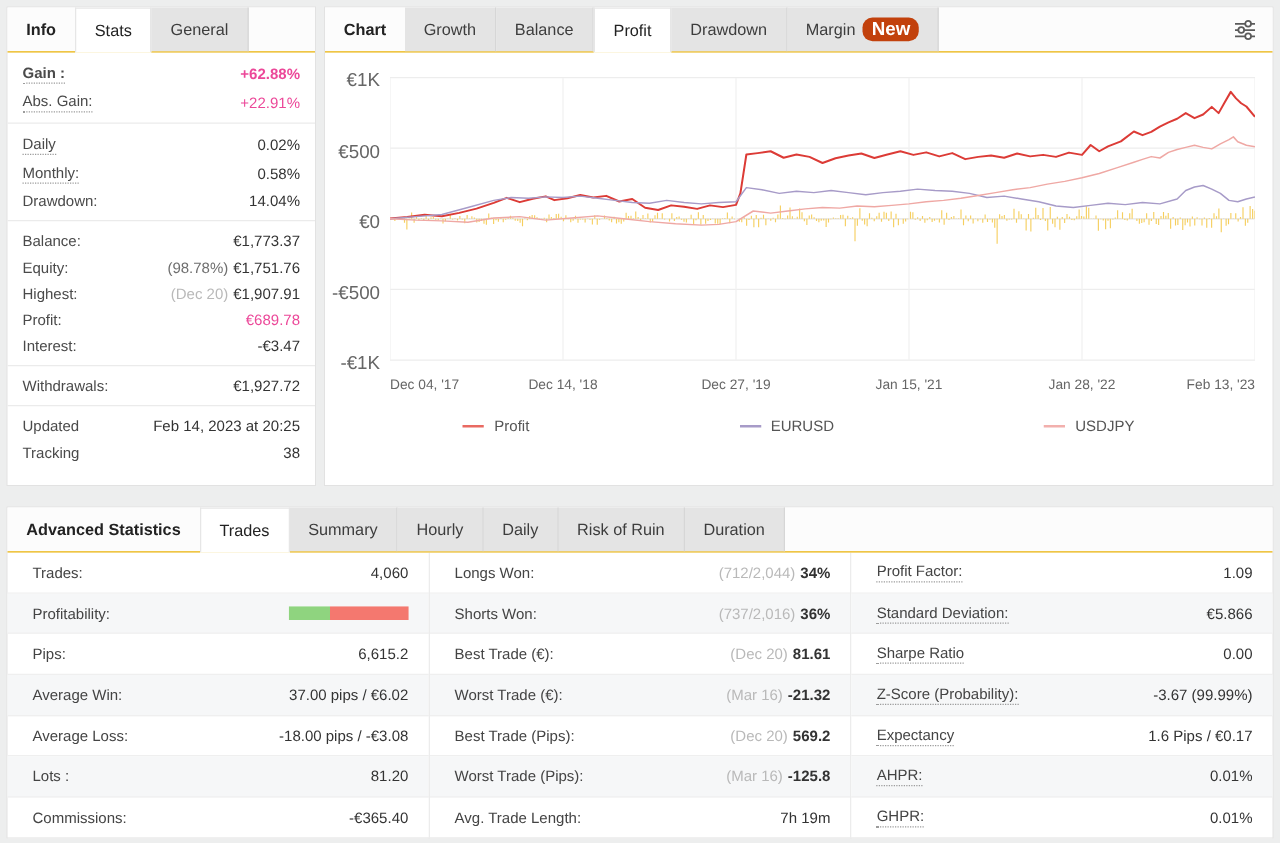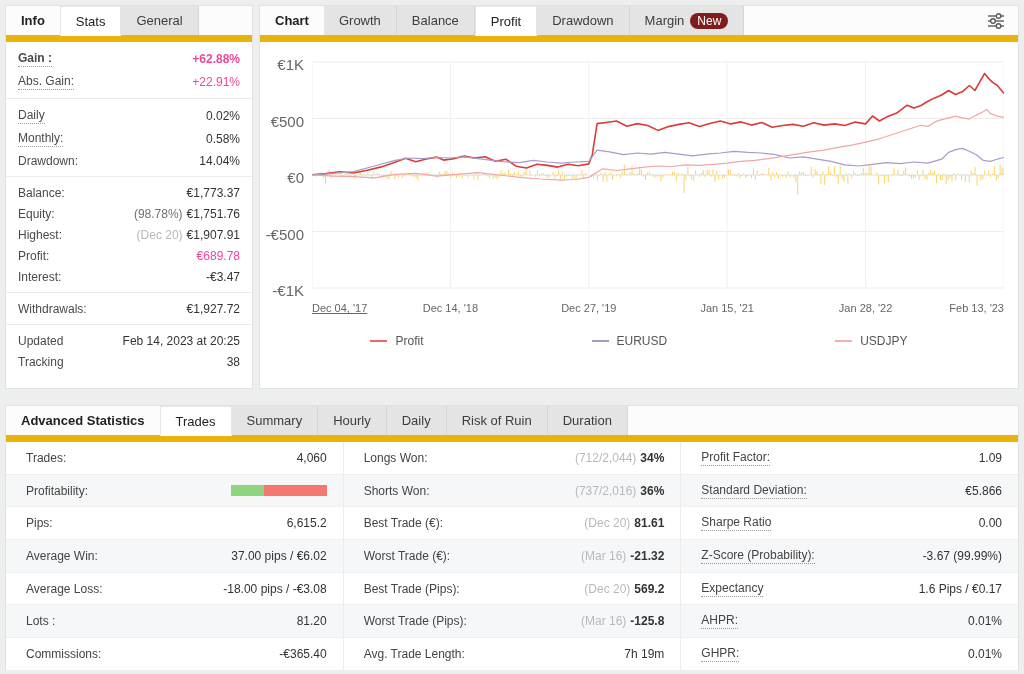--- a/index.html
+++ b/index.html
@@ -11,28 +11,28 @@
     overflow:hidden;
   }
   .top-row { display:flex; gap:6px; padding:5px 5px 0 5px; height:389px; }
   .panel { background:#fff; border:1px solid #e2e2e2; }
   .info-panel { width:248px; display:flex; flex-direction:column; }
   .chart-panel { flex:1; display:flex; flex-direction:column; }
   .stats-panel { margin:16px 5px 0 5px; height:266px; }
 
   
   .tabbar { display:flex; align-items:stretch; height:36px; background:#fcfcfc;
-            border-bottom:7px solid #eab308; position:relative; }
+            border-bottom:1px solid #eab308; position:relative; }
   .tab-title { display:flex; align-items:center; padding:0 15px; font-weight:bold;
                font-size:13px; color:#222; }
   .tab { display:flex; align-items:center; gap:6px; padding:0 15px; font-size:13px;
          color:#3d3d3d; background:#e4e4e4; border-right:1px solid #d6d6d6; cursor:pointer; }
   .tab.active { background:#fff; border:1px solid #e6e6e6; border-bottom:1px solid #fff;
                 margin-bottom:-1px; color:#222; }
-  .badge { background:#7f1d1d; color:#fff; font-size:12px; font-weight:normal;
+  .badge { background:#c2410c; color:#fff; font-size:15px; font-weight:bold;
            padding:2px 7px; border-radius:8px; line-height:1; }
   .tabbar-spacer { flex:1; }
   .icon-btn { display:flex; align-items:center; padding:0 12px; cursor:pointer; }
 
   
   .ip-section { padding:5px 0; }
   .ip-section + .ip-section { border-top:1px solid #ebebeb; }
   .ip-row { display:flex; justify-content:space-between; align-items:center;
             padding:3.5px 12px; font-size:12px; }
   .ip-label { color:#4a4a4a; }
@@ -45,29 +45,29 @@
 
   
   .chart-body { flex:1; padding-top:10px; position:relative; }
   .plot-wrap { position:relative; margin:0 14px 0 52px; height:246px; }
   .plot-wrap svg { display:block; width:100%; height:246px; }
   .y-label { position:absolute; right:100%; padding-right:8px; font-size:15px;
              color:#666; white-space:nowrap; }
   .x-labels { position:relative; margin:4px 14px 0 52px; height:16px; }
   .x-label { position:absolute; top:0; font-size:11px; color:#666; white-space:nowrap;
              transform:translateX(-50%); }
-  .x-label.first { transform:none;text-decoration:underline; }
+  .x-label.first { transform:none; }
   .x-label.last  { transform:translateX(-100%); }
   .legend { display:flex; justify-content:center; column-gap:168px; margin-top:16px; }
   .legend-item { display:flex; align-items:center; gap:8px; font-size:12px;
                  color:#555; cursor:pointer; }
   .legend-swatch { width:17px; height:0; border-top-width:2px; border-top-style:solid; }
 
   
-  .stats-cols { display:flex; height:229px; }
+  .stats-cols { display:flex; height:229px;justify-content:flex-end; }
   .stats-col { flex:1; display:flex; flex-direction:column; }
   .stats-col + .stats-col { border-left:1px solid #ececec; }
   .st-row { display:flex; justify-content:space-between; align-items:center;
             height:32.7px; padding:0 16px 0 20px; font-size:12px;
             border-bottom:1px solid #efefef; }
   .st-row.stripe { background:#f6f7f8; }
   .st-label { color:#444; }
   .st-value { color:#333; text-align:right; white-space:nowrap; }
   .st-value .main-bold { font-weight:bold; }
   .profit-bar { display:flex; width:96px; height:11px; overflow:hidden; }

